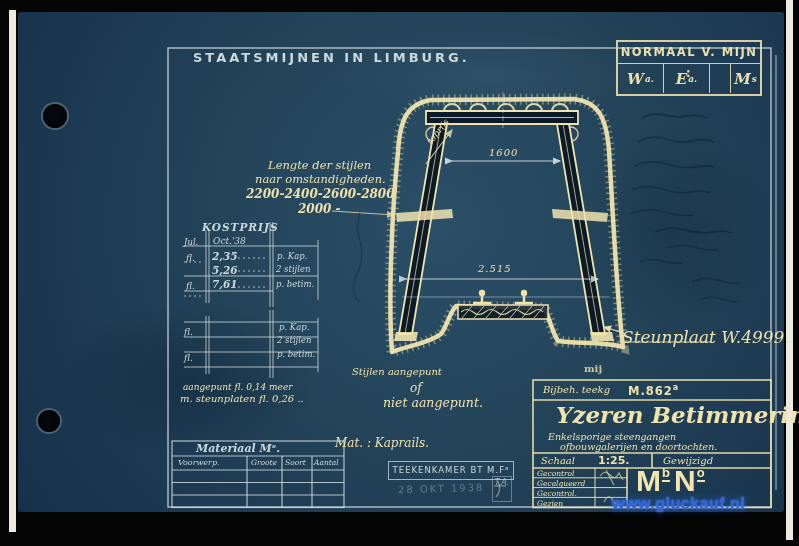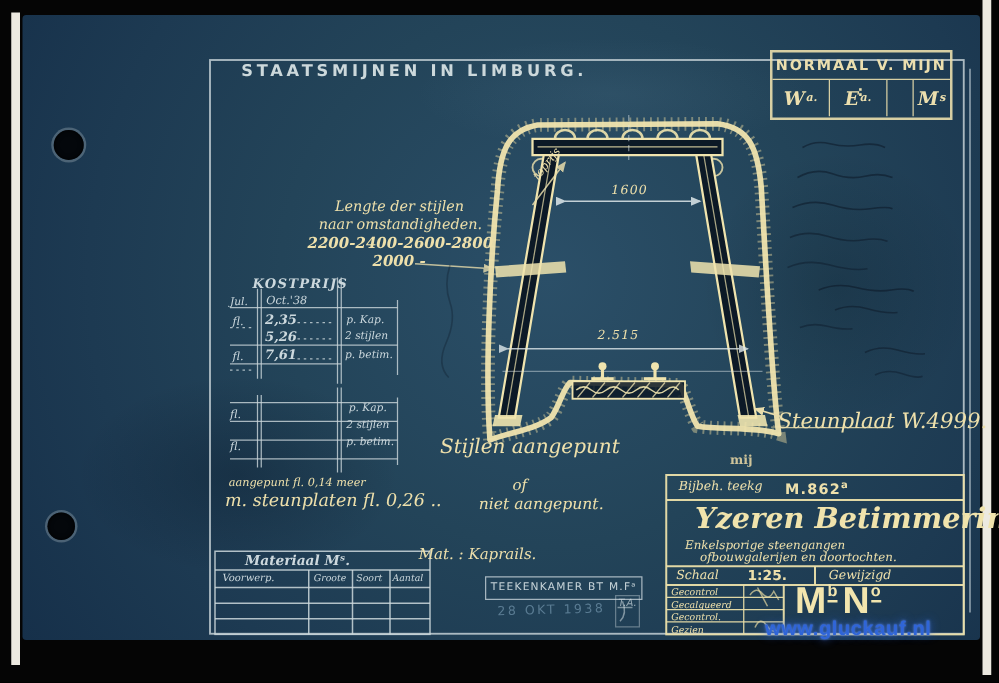--- a/index.html
+++ b/index.html
@@ -241,29 +241,29 @@
   <div class="t white-script" style="left:276px;top:264px;font-size:8.5px;">2 stijlen</div>
   <div class="t white-script" style="left:186px;top:281px;font-size:9px;">fl.</div>
   <div class="t white-script" style="left:212px;top:278px;font-size:10.5px;font-weight:bold;">7,61</div>
   <div class="t white-script" style="left:276px;top:279px;font-size:8.5px;">p. betim.</div>
   <div class="t white-script" style="left:184px;top:327px;font-size:9px;">fl.</div>
   <div class="t white-script" style="left:279px;top:322px;font-size:8.5px;">p. Kap.</div>
   <div class="t white-script" style="left:277px;top:335px;font-size:8.5px;">2 stijlen</div>
   <div class="t white-script" style="left:184px;top:353px;font-size:9px;">fl.</div>
   <div class="t white-script" style="left:277px;top:349px;font-size:8.5px;">p. betim.</div>
   <div class="t script" style="left:183px;top:382px;font-size:9px;">aangepunt  fl. 0,14 meer</div>
-  <div class="t script" style="left:180px;top:393px;font-size:14px;">m. steunplaten fl. 0,26 ..</div>
+  <div class="t script" style="left:180px;top:393px;font-size:10px;">m. steunplaten fl. 0,26 ..</div>
 
   <div class="t script" style="left:425px;top:140px;font-size:9px;transform:rotate(-52deg);transform-origin:left top;">toprijs</div>
   <div class="t cream" style="left:489px;top:147px;font-size:10px;letter-spacing:1px;font-family:'DejaVu Serif',serif;font-style:italic;">1600</div>
   <div class="t cream" style="left:478px;top:263px;font-size:10px;letter-spacing:1px;font-family:'DejaVu Serif',serif;font-style:italic;">2.515</div>
   <div class="t script" style="left:622px;top:327px;font-size:17px;">Steunplaat  W.4999.</div>
   <div class="t" style="left:584px;top:363px;font-size:10px;font-weight:bold;color:#cfc49a;font-family:'DejaVu Serif',serif;">mij</div>
 
-  <div class="t script" style="left:352px;top:347px;font-size:16px;">Stijlen aangepunt</div>
+  <div class="t script" style="left:352px;top:366px;font-size:10px;">Stijlen aangepunt</div>
   <div class="t script" style="left:410px;top:381px;font-size:12px;font-style:italic;">of</div>
   <div class="t script" style="left:383px;top:395px;font-size:12.5px;">niet aangepunt.</div>
   <div class="t script" style="left:335px;top:436px;font-size:12px;">Mat. : Kaprails.</div>
 
   <div class="t white-script" style="left:196px;top:442px;font-size:11px;font-weight:bold;">Materiaal Mˢ.</div>
   <div class="t white-script" style="left:178px;top:458px;font-size:8px;">Voorwerp.</div>
   <div class="t white-script" style="left:251px;top:458px;font-size:7.5px;">Groote</div>
   <div class="t white-script" style="left:285px;top:458px;font-size:7.5px;">Soort</div>
   <div class="t white-script" style="left:314px;top:458px;font-size:7.5px;">Aantal</div>
 

